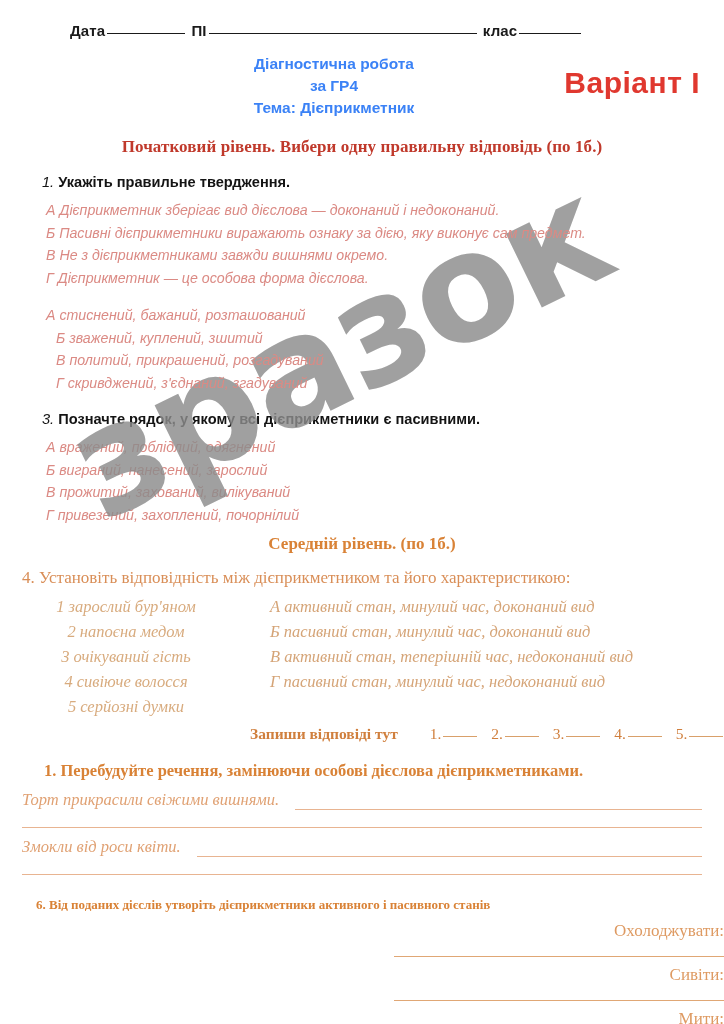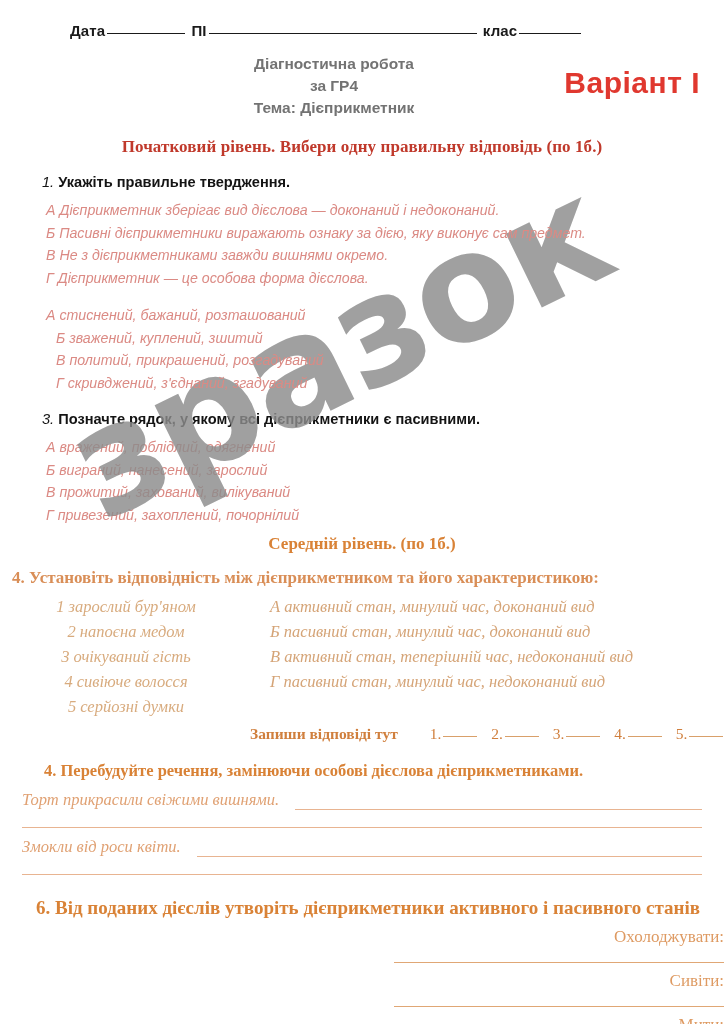--- a/index.html
+++ b/index.html
@@ -76,21 +76,21 @@
 
   
   .titleblock {
     margin-top: 14px;
     text-align: center;
     padding-right: 56px;
   }
   .titleblock .t {
     font-size: 15.5px;
     font-weight: 700;
-    color: #737373;
+    color: #3b82f6;
     line-height: 22px;
     white-space: nowrap;
   }
 
   #variant {
     position: absolute;
     right: 24px;
     top: 66px;
     font-size: 30px;
     font-weight: 700;
@@ -143,24 +143,24 @@
     font-style: italic;
     color: #db8a84;
     line-height: 22.5px;
     white-space: nowrap;
   }
   .opt.indent { padding-left: 10px; }
 
   
   .q4-head {
     margin-top: 14px;
-    padding-left: 12px;
+    padding-left: 22px;
     font-family: "Liberation Serif", serif;
     font-size: 17px;
-    font-weight: 700;
+    font-weight: 400;
     color: #d98e57;
     white-space: nowrap;
   }
   .match {
     display: flex;
     margin-top: 6px;
   }
   .match-left {
     width: 270px;
     text-align: center;
@@ -234,21 +234,21 @@
     margin: 17px 22px 0 22px;
     border-bottom: 1.5px solid #e8b491;
     height: 0;
   }
 
   
   .q6-head {
     margin-top: 22px;
     padding-left: 36px;
     font-family: "Liberation Serif", serif;
-    font-size: 19px;
+    font-size: 13px;
     font-weight: 700;
     color: #d98236;
     white-space: nowrap;
   }
   .verb-row {
     display: flex;
     align-items: flex-end;
     padding-left: 22px;
     margin-top: 8px;
     flex-direction: column;
@@ -354,21 +354,21 @@
         <span class="slot"><span>1.</span><span class="blank"></span></span>
         <span class="slot"><span>2.</span><span class="blank"></span></span>
         <span class="slot"><span>3.</span><span class="blank"></span></span>
         <span class="slot"><span>4.</span><span class="blank"></span></span>
         <span class="slot"><span>5.</span><span class="blank"></span></span>
       </span>
     </div>
   </div>
 
   <div class="layer-top">
-    <div class="q5-head">4. Перебудуйте речення, замінюючи особові дієслова дієприкметниками.</div>
+    <div class="q5-head">1. Перебудуйте речення, замінюючи особові дієслова дієприкметниками.</div>
     <div class="sent-row">
       <span class="sent">Торт прикрасили свіжими вишнями.</span>
       <span class="fill"></span>
     </div>
     <div class="full-rule"></div>
     <div class="sent-row">
       <span class="sent">Змокли від роси квіти.</span>
       <span class="fill"></span>
     </div>
     <div class="full-rule"></div>

